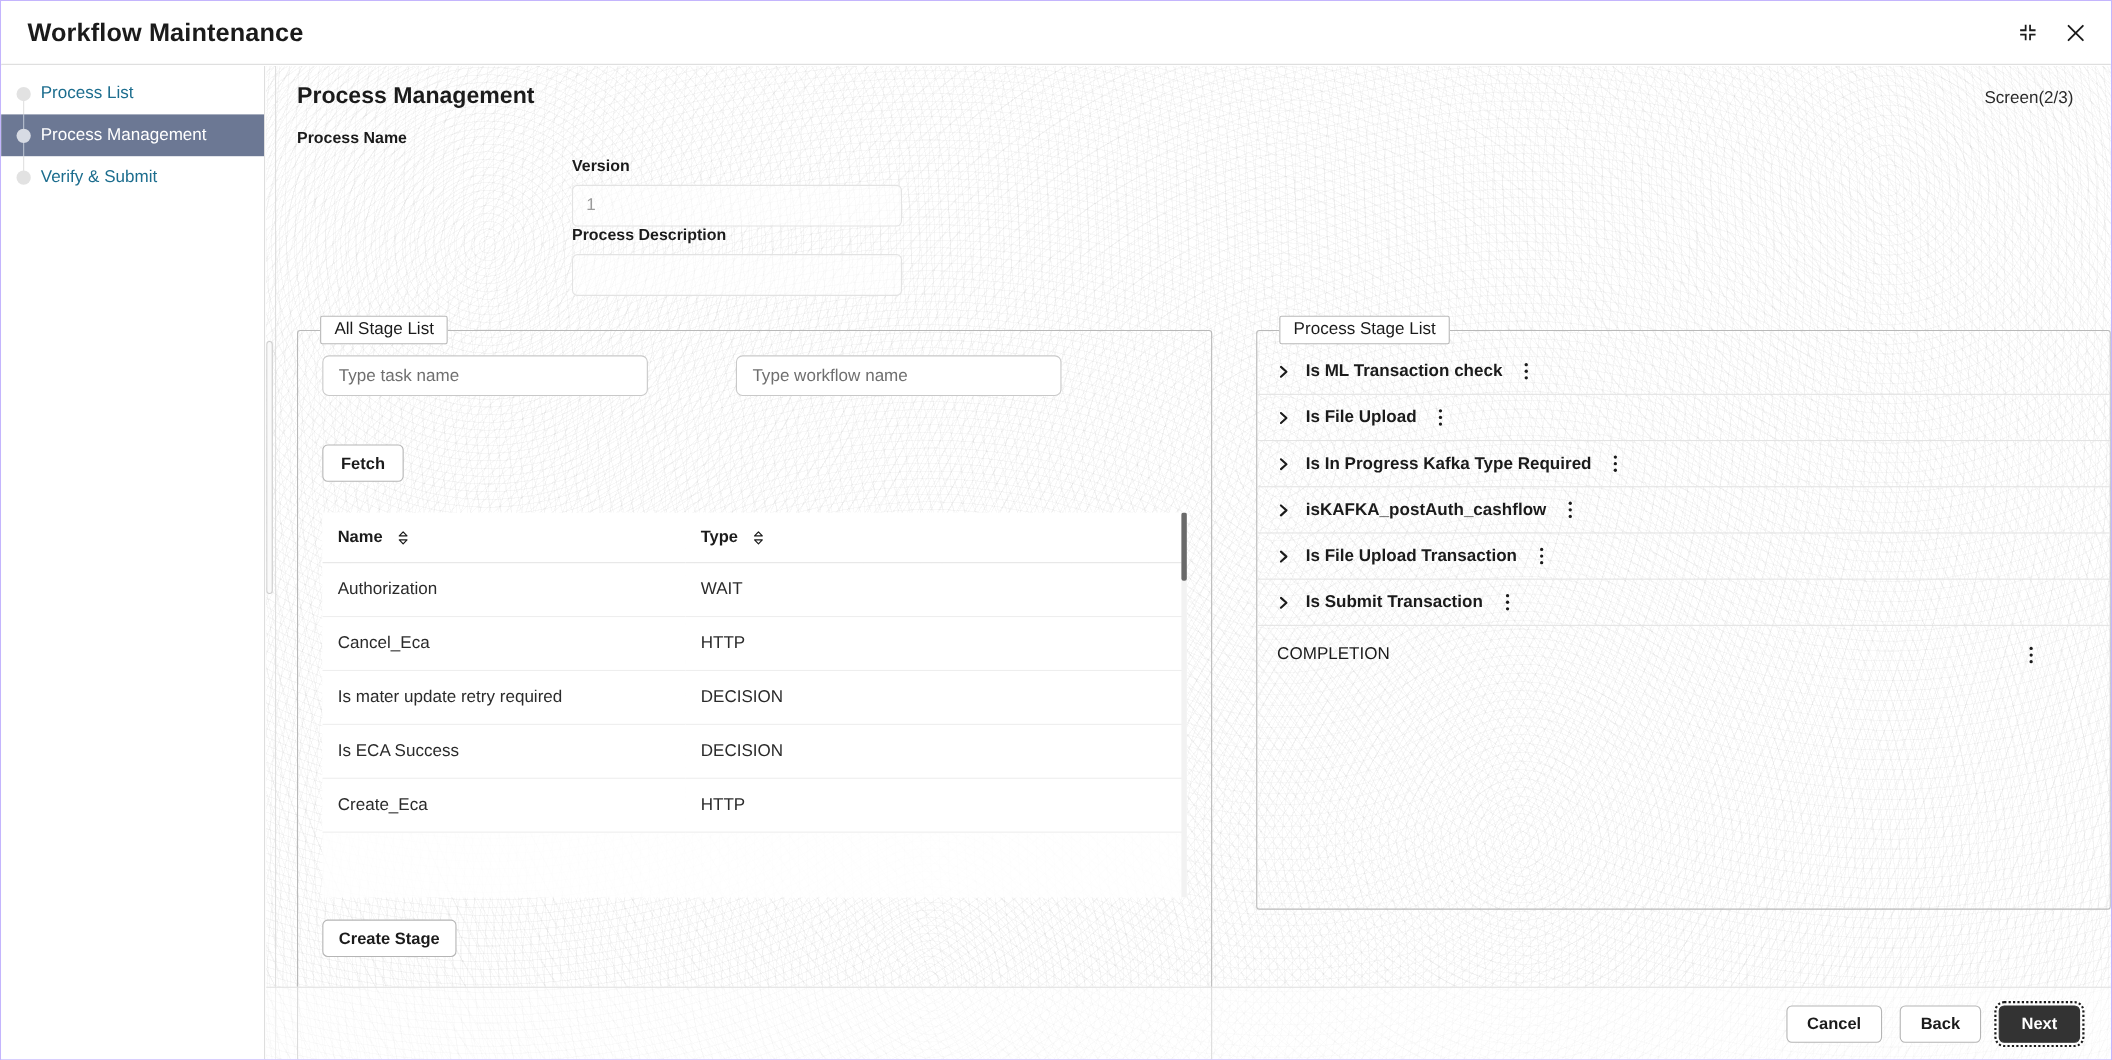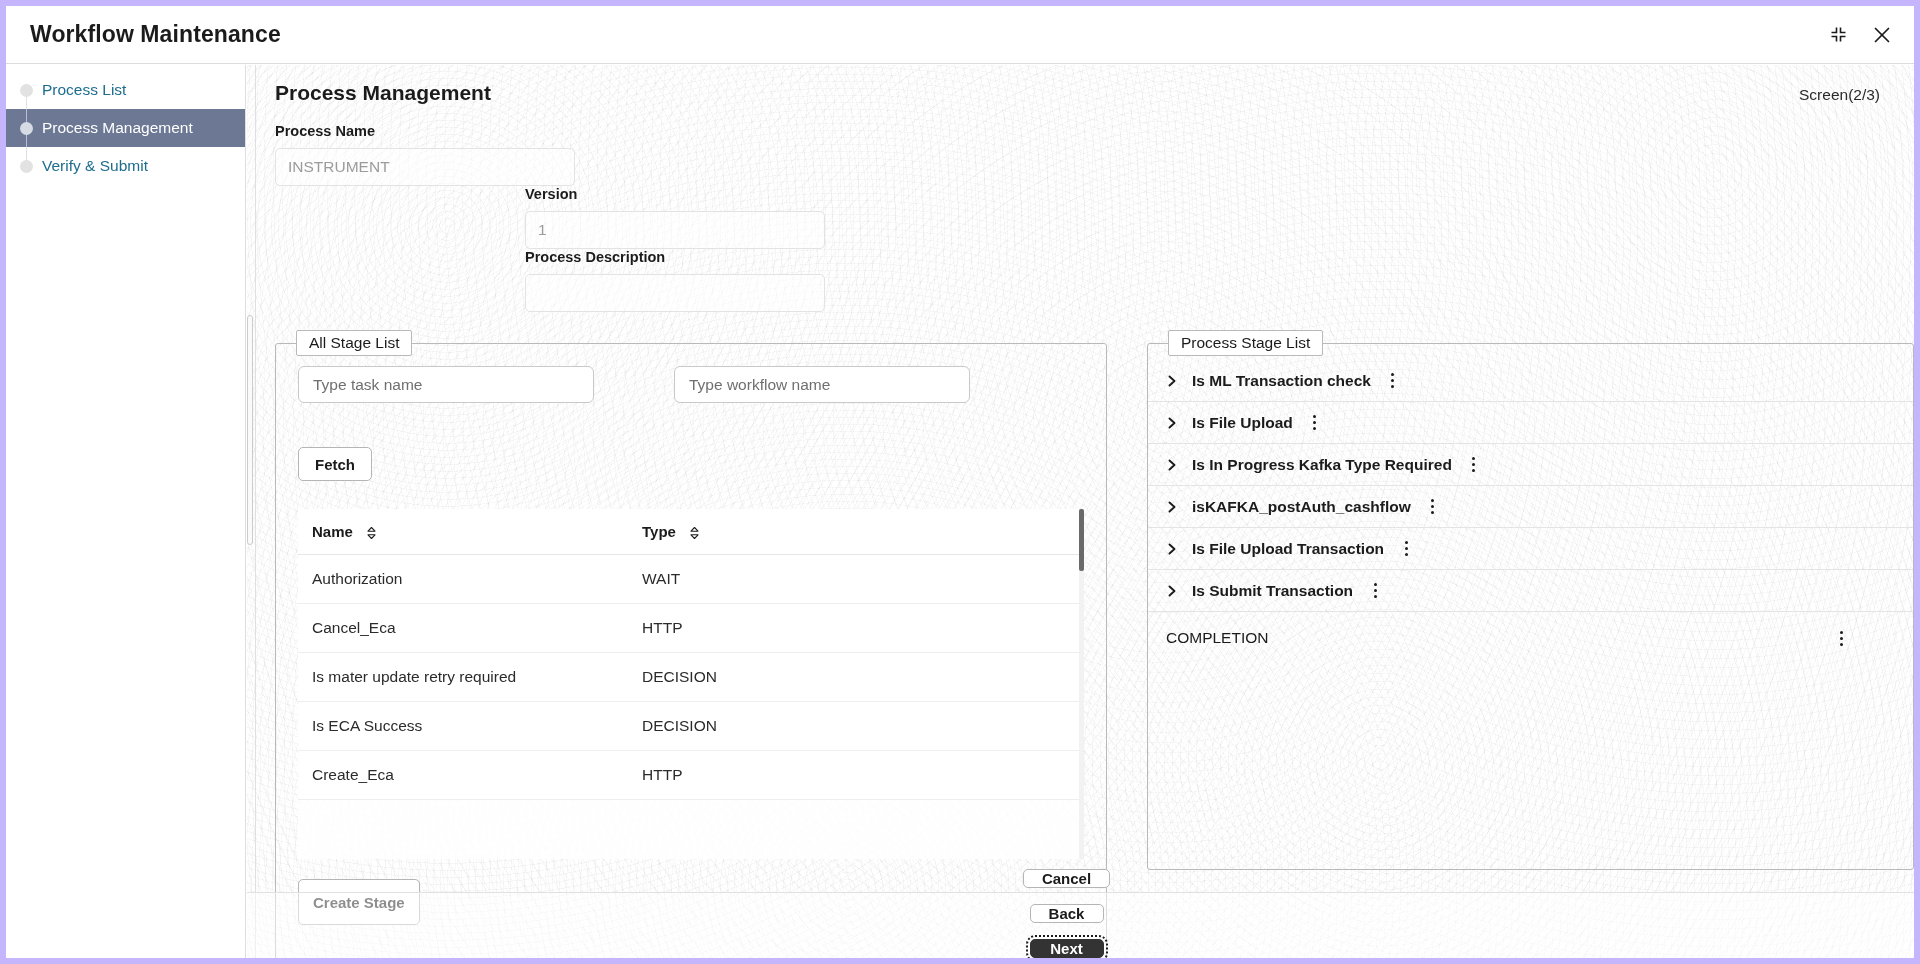--- a/index.html
+++ b/index.html
@@ -18,21 +18,21 @@
       repeating-radial-gradient(circle at 12% 18%, rgba(0,0,0,0.030) 0 1px, rgba(0,0,0,0) 1px 7px),
       repeating-radial-gradient(circle at 68% 78%, rgba(0,0,0,0.028) 0 1px, rgba(0,0,0,0) 1px 8px),
       repeating-radial-gradient(circle at 88% 12%, rgba(0,0,0,0.026) 0 1px, rgba(0,0,0,0) 1px 9px),
       repeating-radial-gradient(circle at 36% 92%, rgba(0,0,0,0.026) 0 1px, rgba(0,0,0,0) 1px 7px),
       repeating-radial-gradient(circle at 55% 40%, rgba(0,0,0,0.022) 0 1px, rgba(0,0,0,0) 1px 10px);
   }
 
   .app {
     position: relative;
     width: 1920px; height: 964px;
-    border: 6px solid #c4b5fd;
+    border: 1px solid #c4b5fd;
     background: #fff;
     overflow: hidden;
   }
 
   
   .titlebar {
     position: absolute; left: 0; top: 0; right: 0; height: 58px;
     background: #ffffff;
     border-bottom: 1px solid #dcdcdc;
     display: flex; align-items: center;
@@ -172,21 +172,21 @@
   .tbl .c-name { width: 330px; }
   .tbl-scroll {
     position: absolute; right: 0; top: 0; width: 5px; height: 62px;
     background: #6a6a6a; border-radius: 2px;
   }
   .tbl-track {
     position: absolute; right: 0; top: 0; width: 5px; height: 350px;
     background: #f2f2f2;
   }
 
-  .btn-create { height: 46px; padding: 0 14px; margin: 20px 0 0 22px; }
+  .btn-create { height: 34px; padding: 0 14px; margin: 20px 0 0 22px; }
 
   
   .stage-list { padding: 4px 0 0 0; }
   .stage-row {
     display: flex; align-items: center;
     height: 42px; padding-left: 18px;
     border-bottom: 1px solid #e4e4e4;
     cursor: pointer;
   }
   .chev { width: 18px; flex: none; color: #2b2b2b; display: flex; align-items: center; }
@@ -204,21 +204,20 @@
   .stage-row.completion .stage-name { font-weight: normal; margin-left: 0; font-size: 15.5px; }
   .stage-row.completion .kebab { margin-left: auto; margin-right: 64px; }
 
   
   .footer {
     position: absolute; left: 241px; right: 0; bottom: 0; height: 66px;
     display: flex; align-items: center; justify-content: flex-end;
     gap: 16px; padding-right: 28px;
     border-top: 1px solid #e1e1e1;
     background: rgba(255,255,255,0.5);
-    flex-direction: column;
   }
   .btn-foot { height: 34px; min-width: 74px; padding: 0 18px; }
   .btn-next {
     background: #333333; color: #ffffff; border: 1px solid #333333;
     outline: 2px dotted #1b1b1b; outline-offset: 2px;
   }
 
   
   .page-scroll-track {
     position: absolute; left: 0; top: 0; width: 7px; bottom: 0; background: transparent;
@@ -286,21 +285,20 @@
     <div class="page-divider"></div>
 
     <div class="page-head">
       <div class="page-title">Process Management</div>
       <div class="screen-ind">Screen(2/3)</div>
     </div>
 
     <div class="form-row">
       <div class="fld">
         <div class="fld-label">Process Name</div>
-        <input class="fld-input" type="text" value="" placeholder="INSTRUMENT" style="">
       </div>
       <div class="fld">
         <div class="fld-label">Version</div>
         <input class="fld-input" type="text" value="" placeholder="1" style="">
       </div>
       <div class="fld">
         <div class="fld-label">Process Description</div>
         <input class="fld-input" type="text" value="" placeholder="" style="">
       </div>
     </div>

